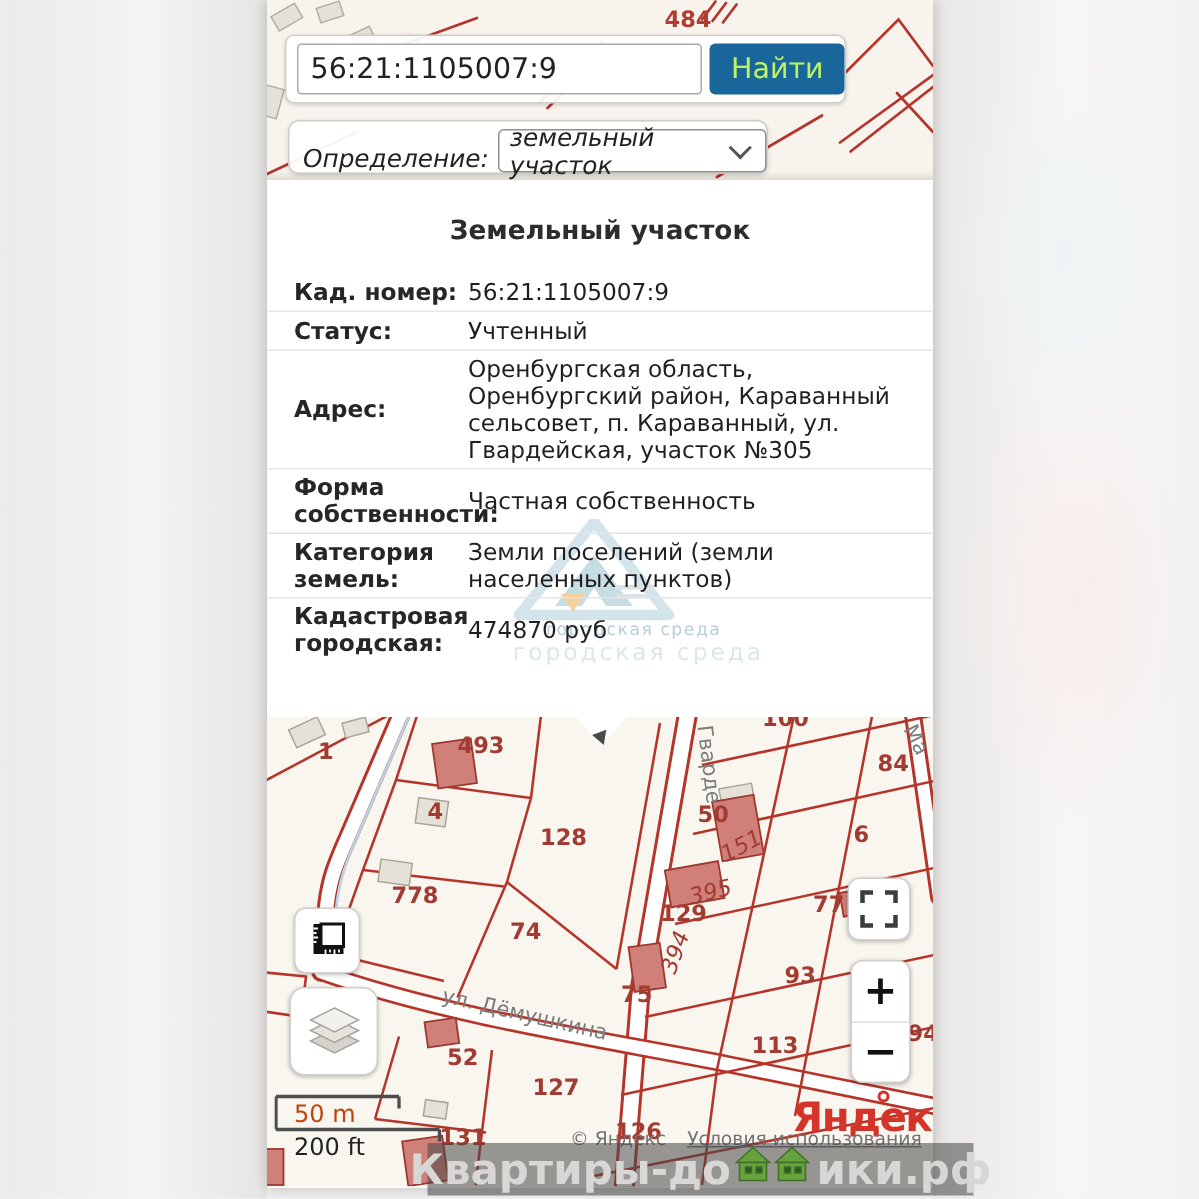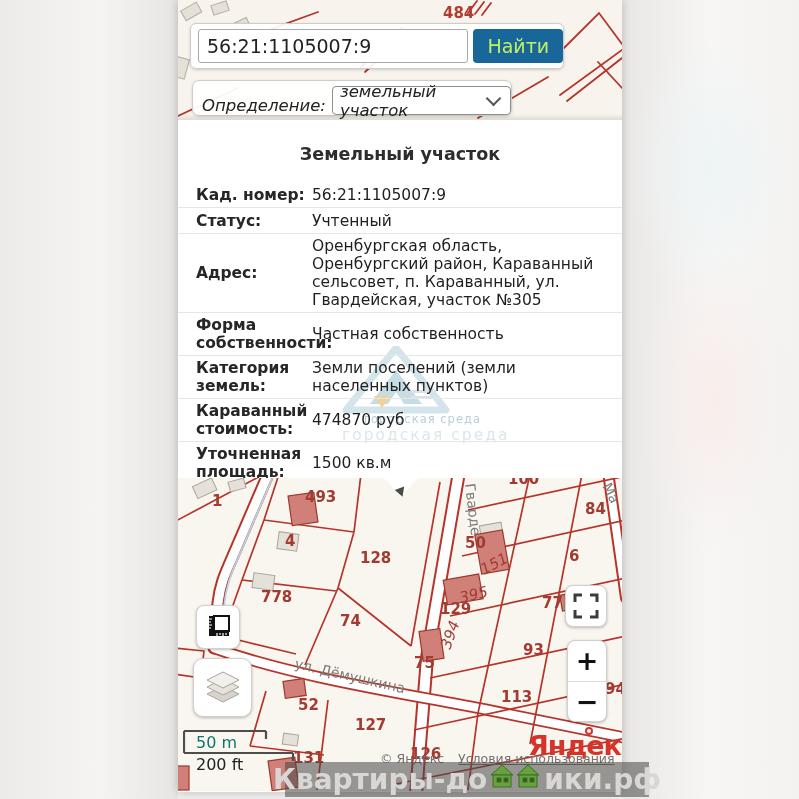--- a/index.html
+++ b/index.html
@@ -69,21 +69,21 @@
   .ctl{position:absolute;background:#fff;border:1px solid #d2d0cc;border-radius:8px;
     box-shadow:0 1px 3px rgba(0,0,0,.25);display:flex;align-items:center;justify-content:center;cursor:pointer;}
   #ruler-btn{left:18px;top:127px;width:42px;height:42px;}
   #layers-btn{left:15px;top:180px;width:57px;height:57px;border-radius:10px;}
   #fs-btn{left:387px;top:107px;width:40px;height:40px;}
   #zoom-ctl{left:389px;top:162px;width:38px;height:80px;flex-direction:column;padding:0;}
   #zoom-in,#zoom-out{width:100%;height:40px;display:flex;align-items:center;justify-content:center;
     font-size:27px;font-weight:bold;color:#111;cursor:pointer;}
   #zoom-in{border-bottom:1px solid #ddd;}
   #scalebar{position:absolute;left:5px;top:250px;width:150px;height:48px;}
-  #scalebar .m{position:absolute;left:13px;top:5px;font-size:16px;color:#0f766e;}
+  #scalebar .m{position:absolute;left:13px;top:5px;font-size:16px;color:#c2410c;}
   #scalebar .ft{position:absolute;left:13px;top:27px;font-size:16px;color:#222;}
   #ybrand{position:absolute;left:350px;top:252px;font-size:27px;font-weight:bold;color:#d5342b;
     letter-spacing:-1px;}
   #ybrand .pin{position:absolute;left:57px;top:-3px;width:8px;height:8px;border:2.5px solid #d5342b;
     border-radius:50%;background:#fff;box-sizing:border-box;}
   #attr{position:absolute;left:202px;top:273px;font-size:12.5px;color:#737373;white-space:nowrap;z-index:3;}
   #attr .terms{text-decoration:underline;margin-left:14px;cursor:pointer;}
 
   
   #banner{position:absolute;left:285px;top:762px;width:364px;height:35px;
@@ -172,26 +172,22 @@
       </div>
       <div class="row">
         <div class="lab">Форма собственности:</div>
         <div class="val">Частная собственность</div>
       </div>
       <div class="row">
         <div class="lab">Категория земель:</div>
         <div class="val">Земли поселений (земли населенных пунктов)</div>
       </div>
       <div class="row">
-        <div class="lab">Караванный стоимость:</div>
+        <div class="lab">Кадастровая городская:</div>
         <div class="val">474870 руб</div>
-      </div>
-      <div class="row">
-        <div class="lab">Уточненная площадь:</div>
-        <div class="val">1500 кв.м</div>
       </div>
     </div>
   </div>
 
   <div id="map-main">
     <svg class="base" width="444" height="313" viewBox="0 0 444 313">
       <rect x="0" y="0" width="444" height="313" fill="#f9f5ef"></rect>
 
       <g fill="none" stroke-linecap="round">
         <path d="M91,-6 L54,80 C46,98 42,108 40,125 L36,170" stroke="#b5352b" stroke-width="13"></path>

